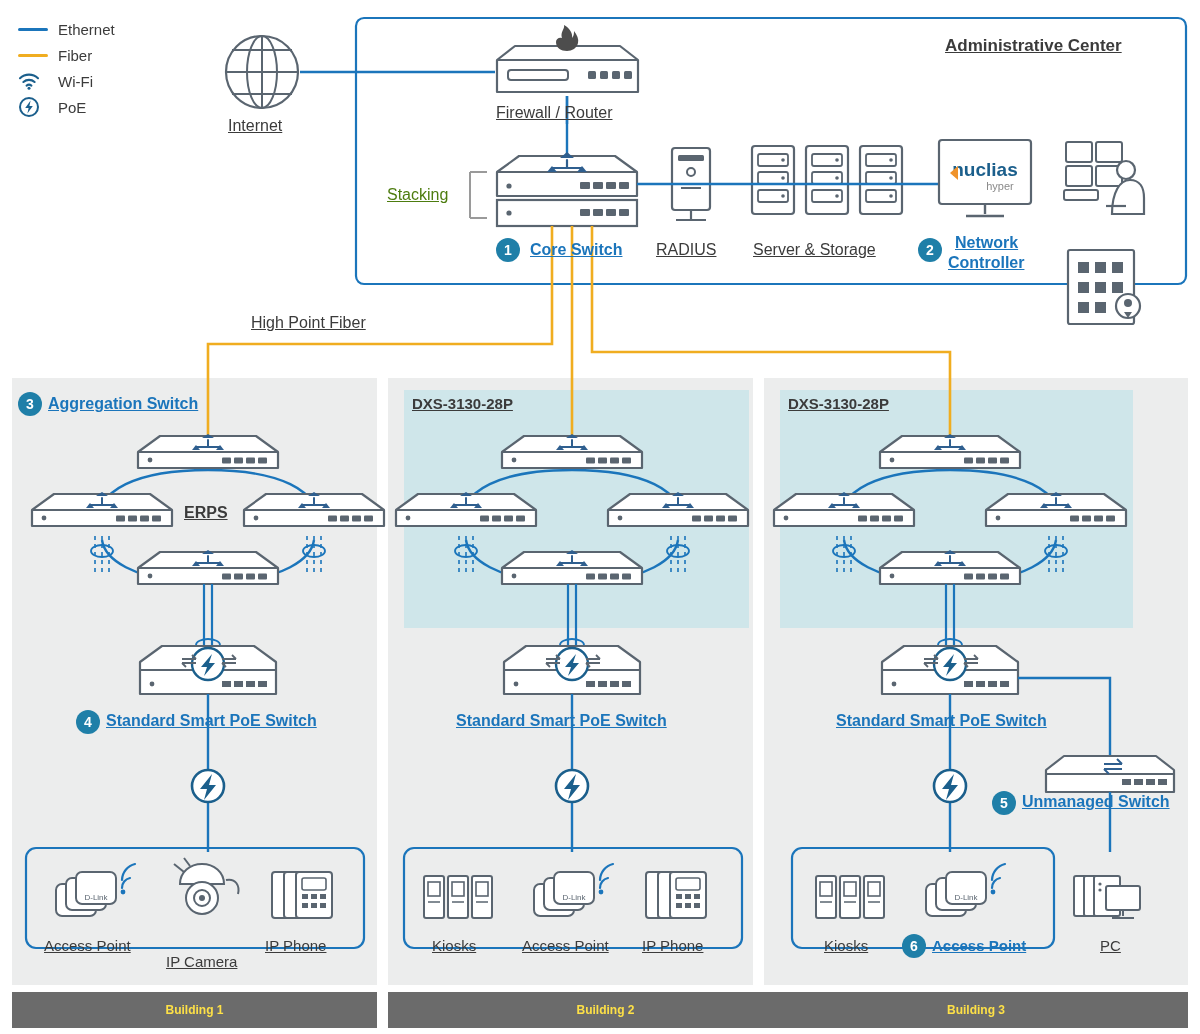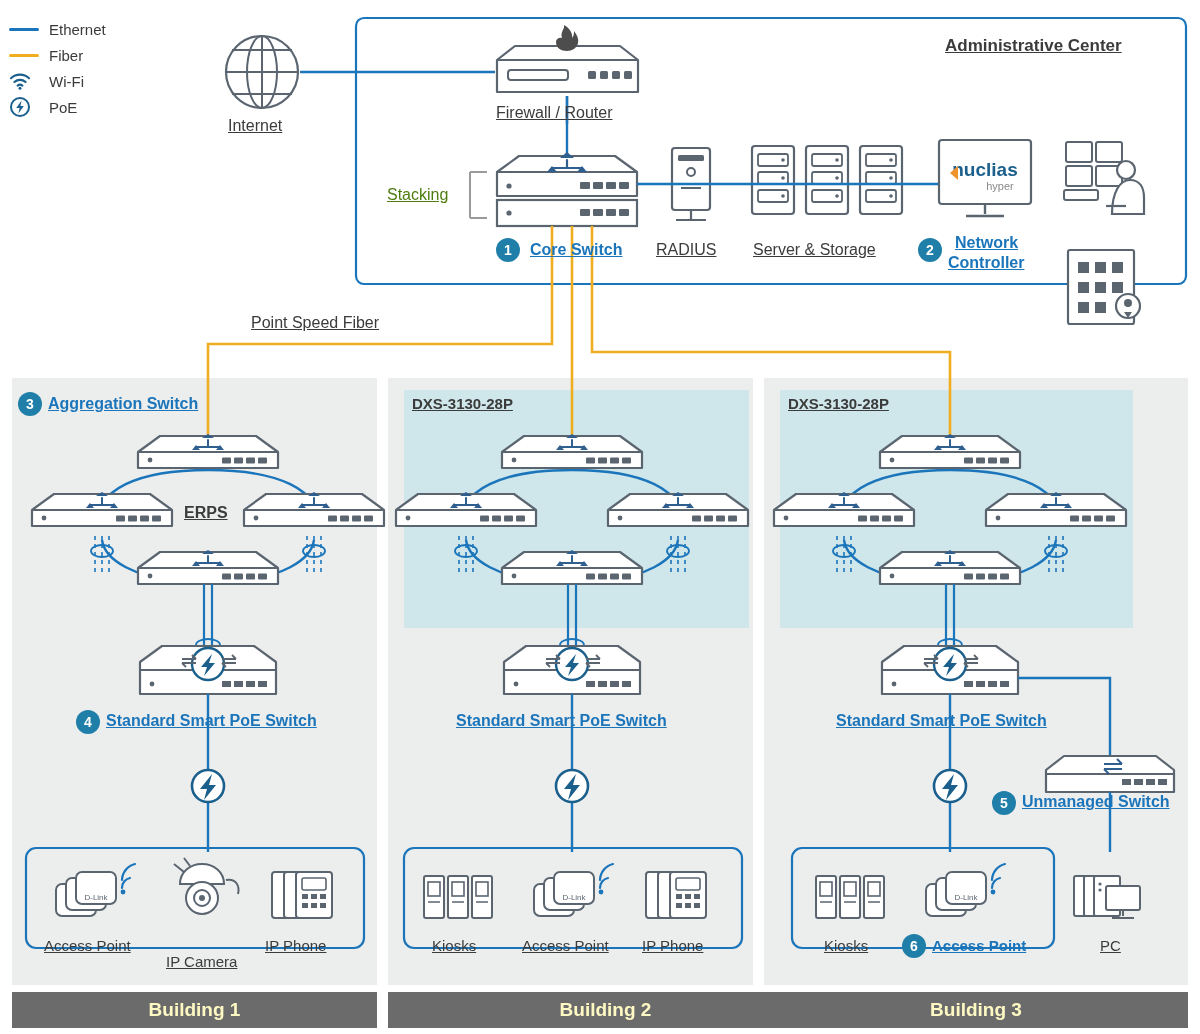--- a/index.html
+++ b/index.html
@@ -10,36 +10,36 @@
     color:#3b3b3b;
     position:relative;
     overflow:hidden;
   }
   .stage{position:absolute;left:0;top:0;width:1200px;height:1034px;}
   svg.layer{position:absolute;left:0;top:0;width:1200px;height:1034px;pointer-events:none;}
   .lbl{position:absolute;font-size:15px;color:#3b3b3b;white-space:nowrap;text-decoration:underline;}
   .lbl.gray{color:#4d7c0f;}
   .lbl.blue{color:#1b75bb;font-weight:bold;}
   .lbl.b{font-weight:bold;}
-  .legend{position:absolute;left:9px;top:16px;}
+  .legend{position:absolute;left:18px;top:16px;}
   .legend-row{display:flex;align-items:center;height:26px;}
   .legend-row .key{width:40px;display:flex;align-items:center;justify-content:flex-start;}
   .legend-row .txt{font-size:15px;color:#3b3b3b;}
   .line-eth{width:30px;height:3px;background:#1b75bb;border-radius:2px;}
   .line-fib{width:30px;height:3px;background:#f0ad20;border-radius:2px;}
   .badge{
     position:absolute;width:24px;height:24px;border-radius:50%;
     background:#1f7fa8;color:#fff;font-size:14px;font-weight:bold;
     display:flex;align-items:center;justify-content:center;
   }
   .bldg-band{
     position:absolute;height:36px;background:#6b6b6b;
     display:flex;align-items:center;justify-content:center;
   }
-  .bldg-band span{color:#fef9c3;font-size:19px;font-weight:bold;}
+  .bldg-band span{color:#fde047;font-size:12px;font-weight:bold;}
   .panel-gray{position:absolute;background:#eceded;}
   .panel-teal{position:absolute;background:#cfe6ea;}
 </style>
 </head>
 <body>
 
 <div class="stage">
 
   <div class="legend">
     <div class="legend-row">
@@ -534,21 +534,21 @@
   <div class="lbl b" style="left:945px;top:36px;font-size:17px;">Administrative Center</div>
   <div class="lbl" style="left:228px;top:117px;font-size:16px;">Internet</div>
   <div class="lbl" style="left:496px;top:104px;font-size:16px;">Firewall / Router</div>
   <div class="lbl gray" style="left:387px;top:186px;font-size:16px;">Stacking</div>
   <div class="lbl blue" style="left:530px;top:241px;font-size:16px;">Core Switch</div>
   <div class="lbl" style="left:656px;top:241px;font-size:16px;">RADIUS</div>
   <div class="lbl" style="left:753px;top:241px;font-size:16px;">Server &amp; Storage</div>
   <div class="lbl blue" style="left:955px;top:234px;font-size:16px;">Network</div>
   <div class="lbl blue" style="left:948px;top:254px;font-size:16px;">Controller</div>
 
-  <div class="lbl" style="left:251px;top:314px;font-size:16px;">Point Speed Fiber</div>
+  <div class="lbl" style="left:251px;top:314px;font-size:16px;">High Point Fiber</div>
 
   <div class="lbl blue" style="left:48px;top:395px;font-size:16px;">Aggregation Switch</div>
   <div class="lbl b" style="left:184px;top:504px;font-size:16px;">ERPS</div>
   <div class="lbl blue" style="left:106px;top:712px;font-size:16px;">Standard Smart PoE Switch</div>
 
   <div class="lbl b" style="left:412px;top:395px;font-size:15px;">DXS-3130-28P</div>
   <div class="lbl blue" style="left:456px;top:712px;font-size:16px;">Standard Smart PoE Switch</div>
 
   <div class="lbl b" style="left:788px;top:395px;font-size:15px;">DXS-3130-28P</div>
   <div class="lbl blue" style="left:836px;top:712px;font-size:16px;">Standard Smart PoE Switch</div>

